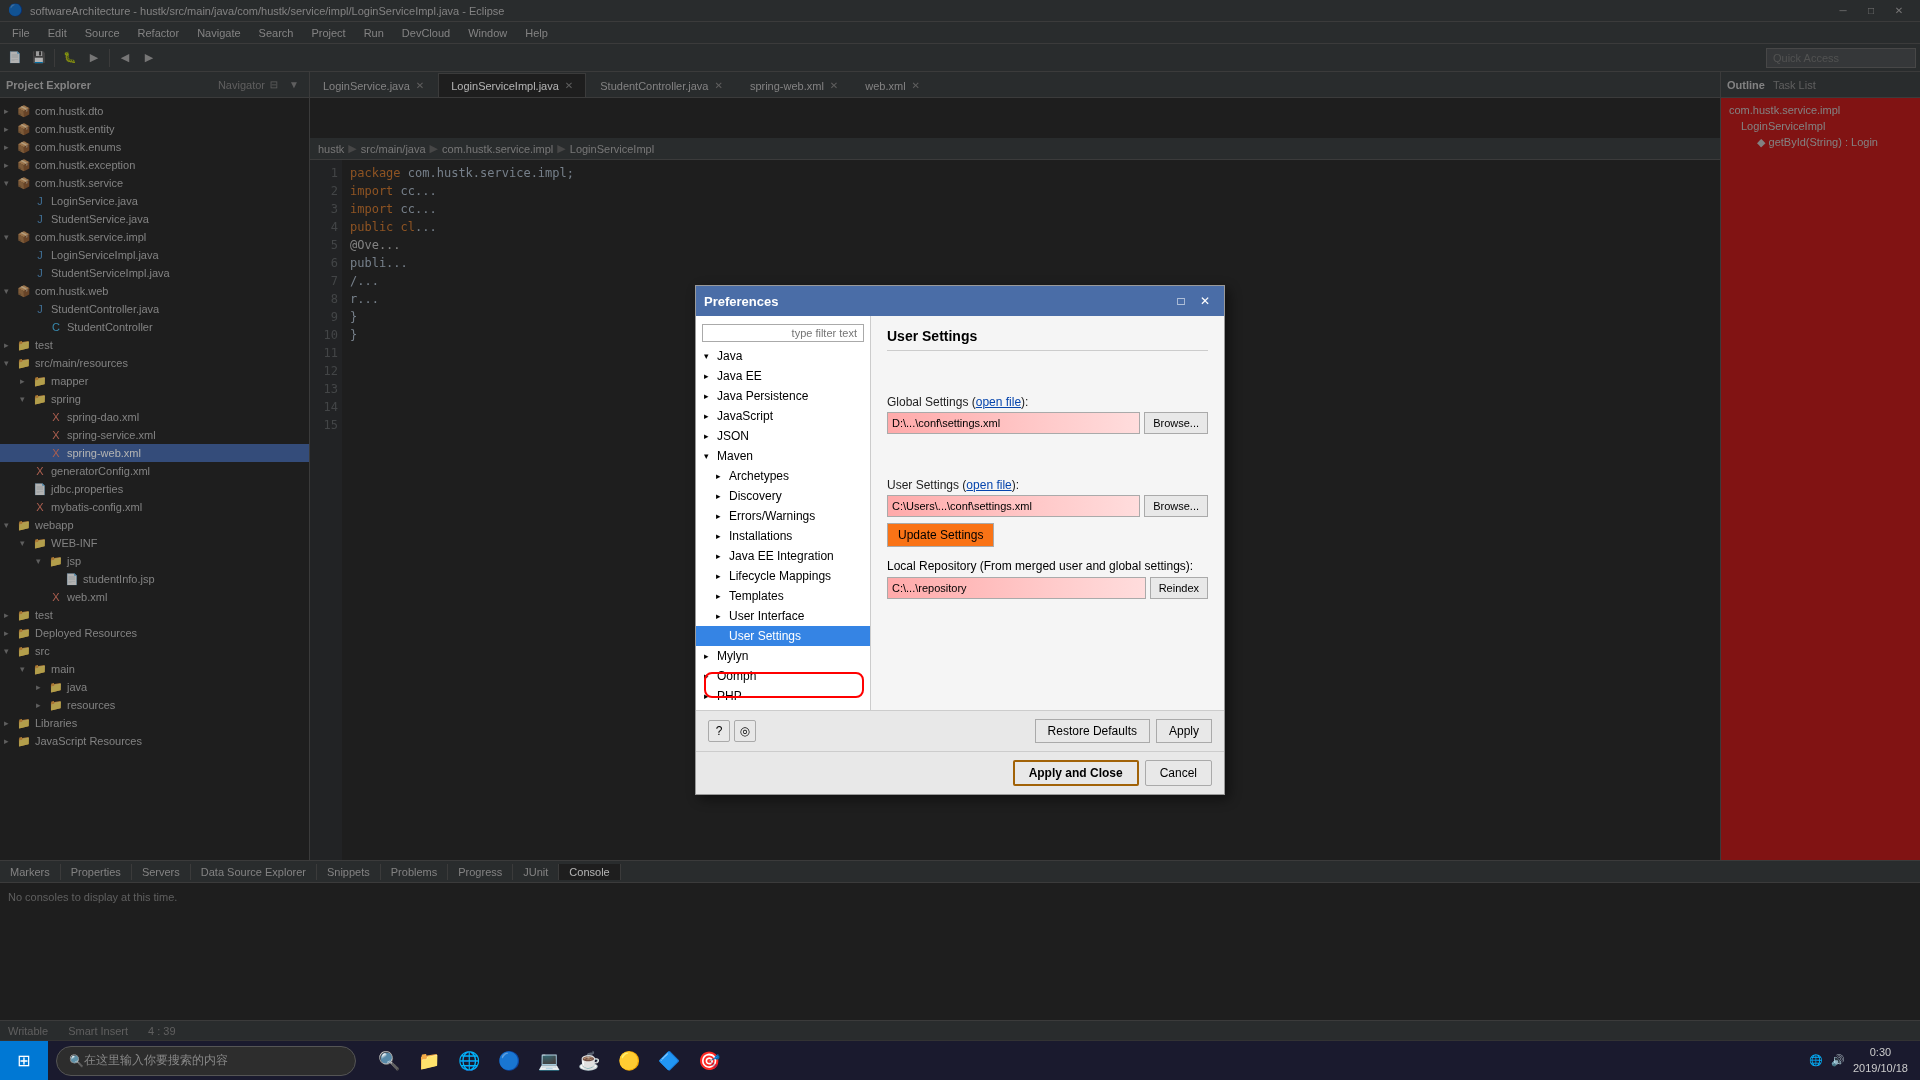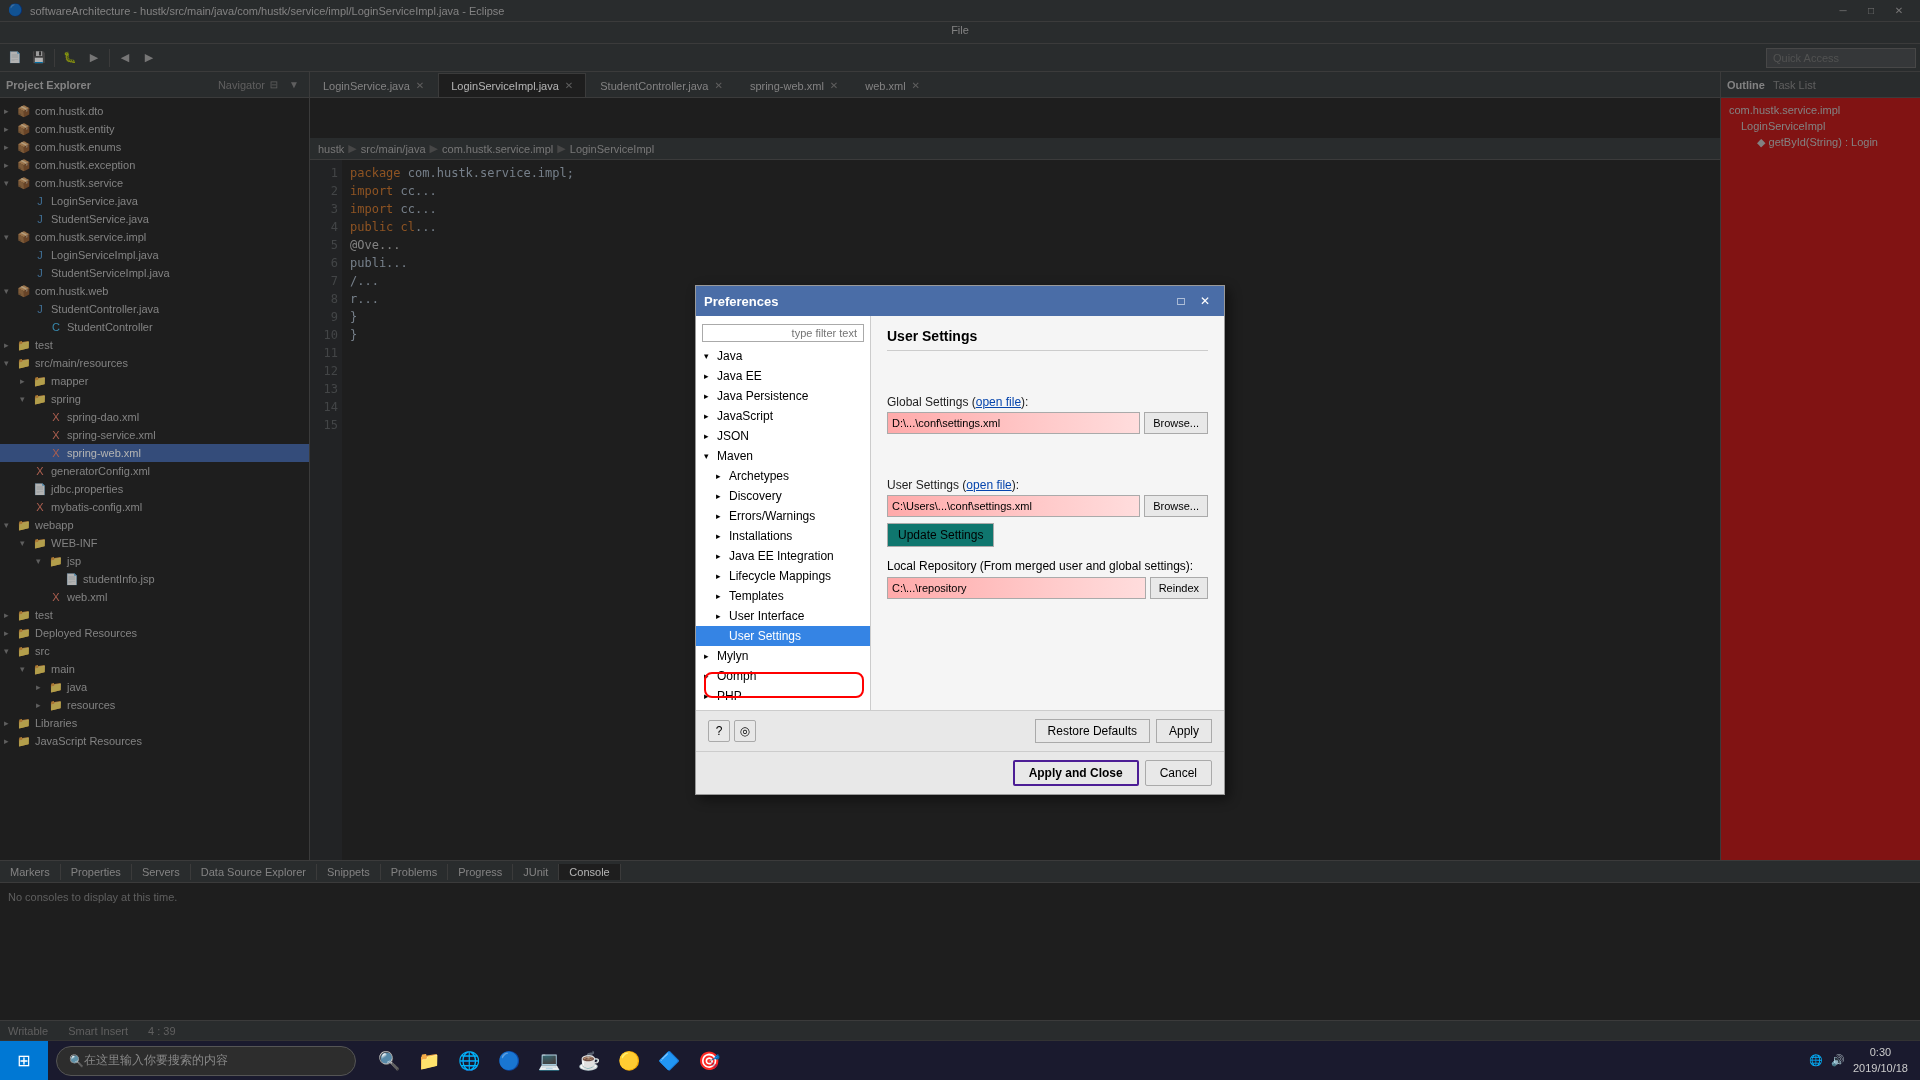--- a/index.html
+++ b/index.html
@@ -18,21 +18,21 @@
     .eclipse-window { width: 1920px; height: 1040px; background: #2b2b2b; display: flex; flex-direction: column; }
 
     
     .title-bar { height: 22px; background: #3c3f41; display: flex; align-items: center; padding: 0 8px; border-bottom: 1px solid #555; }
     .title-bar-icon { width: 16px; height: 16px; margin-right: 6px; font-size: 12px; }
     .title-text { font-size: 11px; color: #bbb; flex: 1; }
     .title-controls { display: flex; gap: 2px; }
     .title-btn { width: 26px; height: 18px; display: flex; align-items: center; justify-content: center; font-size: 10px; cursor: pointer; color: #aaa; }
 
     
-    .menu-bar { height: 22px; background: #3c3f41; display: flex; align-items: center; padding: 0 4px; border-bottom: 1px solid #555; gap: 2px; flex-direction: column; }
+    .menu-bar { height: 22px; background: #3c3f41; display: flex; align-items: center; padding: 0 4px; border-bottom: 1px solid #555; gap: 2px; }
     .menu-item { padding: 2px 8px; font-size: 11px; color: #bbb; cursor: pointer; border-radius: 2px; }
 
     
     .toolbar { height: 28px; background: #3c3f41; display: flex; align-items: center; padding: 0 4px; border-bottom: 1px solid #555; gap: 2px; }
     .tool-btn { width: 22px; height: 22px; display: flex; align-items: center; justify-content: center; font-size: 11px; cursor: pointer; color: #aaa; border: 1px solid transparent; border-radius: 2px; }
     .tool-sep { width: 1px; height: 18px; background: #555; margin: 0 2px; }
     .quick-access { margin-left: auto; background: #4c5052; border: 1px solid #666; width: 150px; height: 20px; padding: 0 6px; font-size: 11px; color: #bbb; }
 
     
     .main-area { flex: 1; display: flex; overflow: hidden; }
@@ -110,38 +110,38 @@
     
     .pref-content { flex: 1; padding: 12px 16px; background: #f5f5f5; }
     .pref-content-title { font-size: 14px; font-weight: bold; margin-bottom: 12px; padding-bottom: 6px; border-bottom: 1px solid #ccc; }
 
     .setting-row { margin-bottom: 10px; }
     .setting-label { font-size: 12px; margin-bottom: 3px; color: #222; margin-top: 44px; }
     .setting-label a { color: #0645ad; text-decoration: underline; cursor: pointer; }
     .setting-input-row { display: flex; gap: 4px; align-items: center; }
     .setting-input { flex: 1; height: 22px; padding: 0 4px; border: 1px solid #aaa; background: white; font-size: 11px; }
     .setting-btn { height: 22px; padding: 0 8px; background: #e8e8e8; border: 1px solid #aaa; cursor: pointer; font-size: 11px; }
-    .update-btn { height: 24px; padding: 0 10px; background: #0f766e; border: 1px solid #aaa; cursor: pointer; font-size: 12px; margin-top: 4px; }
+    .update-btn { height: 24px; padding: 0 10px; background: #f97316; border: 1px solid #aaa; cursor: pointer; font-size: 12px; margin-top: 4px; }
 
     .local-repo-section { margin-top: 12px; }
     .local-repo-label { font-size: 12px; margin-bottom: 4px; }
     .local-repo-input-row { display: flex; gap: 4px; align-items: center; }
     .local-repo-input { flex: 1; height: 22px; padding: 0 4px; border: 1px solid #aaa; background: repeating-linear-gradient(90deg, #ffcccc 0px, #ffcccc 8px, #ff8888 8px, #ff8888 16px); font-size: 11px; }
 
     
     .dialog-footer { padding: 8px 12px; background: #e8e8e8; border-top: 1px solid #ccc; display: flex; align-items: center; gap: 6px; }
     .dialog-footer-left { display: flex; gap: 4px; }
     .footer-icon-btn { width: 22px; height: 22px; display: flex; align-items: center; justify-content: center; border: 1px solid #aaa; background: #e8e8e8; cursor: pointer; font-size: 12px; border-radius: 2px; }
     .footer-spacer { flex: 1; }
     .footer-btn { height: 24px; padding: 0 12px; background: #e8e8e8; border: 1px solid #aaa; cursor: pointer; font-size: 12px; }
 
     
     .dialog-actions { padding: 8px 12px; background: #e8e8e8; border-top: 1px solid #ccc; display: flex; justify-content: flex-end; gap: 6px; }
     .action-btn { height: 26px; padding: 0 14px; background: #e8e8e8; border: 1px solid #aaa; cursor: pointer; font-size: 12px; border-radius: 2px; }
-    .action-btn.primary { border: 2px solid #4c1d95; font-weight: bold; }
+    .action-btn.primary { border: 2px solid #a16207; font-weight: bold; }
 
     
     ::-webkit-scrollbar { width: 8px; height: 8px; }
     ::-webkit-scrollbar-track { background: #3c3f41; }
     ::-webkit-scrollbar-thumb { background: #666; border-radius: 4px; }
   </style>
 </head>
 <body>
 
 <div class="eclipse-window">

